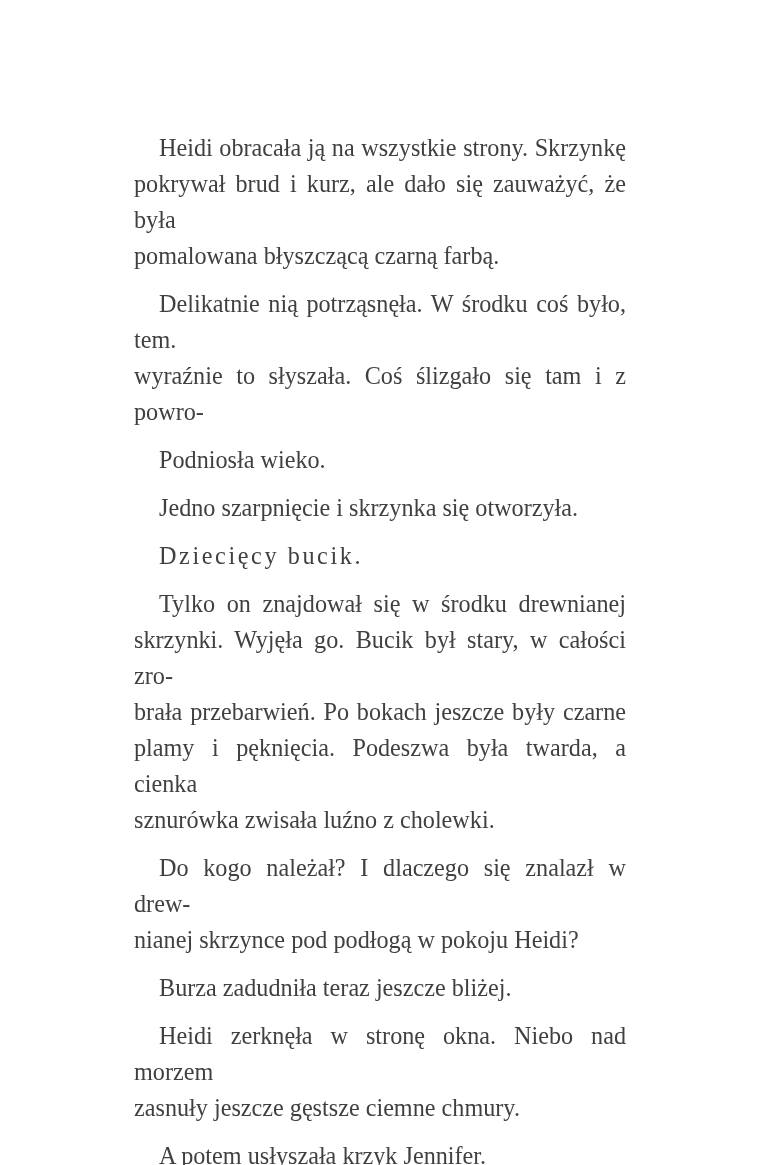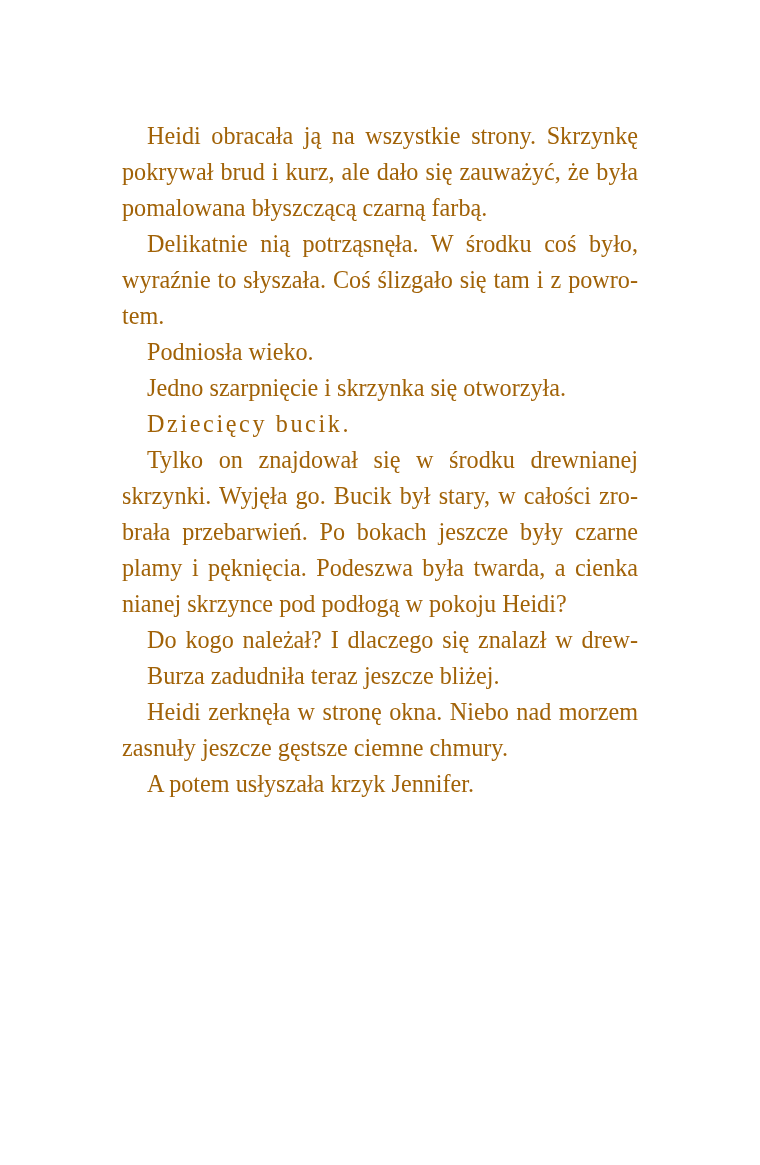--- a/index.html
+++ b/index.html
@@ -19,25 +19,25 @@
   }
 
   .text-block {
     position: absolute;
     left: 122px;
     top: 118px;
     width: 516px;
   }
 
   .para {
-    margin: 0;
+    margin: 12px;
     font-family: "Liberation Serif", "DejaVu Serif", serif;
     font-size: 24.2px;
     line-height: 36px;
-    color: #a16207;
+    color: #404040;
     text-align: justify;
     text-justify: inter-word;
     text-indent: 25px;
     -webkit-font-smoothing: antialiased;
   }
 
   
   .line {
     display: block;
     text-align: justify;
@@ -71,47 +71,48 @@
   <div class="text-block">
 
     <p class="para">
       <span class="line indent">Heidi obracała ją na wszystkie strony. Skrzynkę</span>
       <span class="line">pokrywał brud i kurz, ale dało się zauważyć, że była</span>
       <span class="line last">pomalowana błyszczącą czarną farbą.</span>
     </p>
 
     <p class="para">
       <span class="line indent">Delikatnie nią potrząsnęła. W środku coś było,</span>
+      <span class="line last">tem.</span>
       <span class="line">wyraźnie to słyszała. Coś ślizgało się tam i z powro-</span>
-      <span class="line last">tem.</span>
     </p>
 
     <p class="para">
       <span class="line indent last">Podniosła wieko.</span>
     </p>
 
     <p class="para">
       <span class="line indent last">Jedno szarpnięcie i skrzynka się otworzyła.</span>
     </p>
 
 
     <p class="para">
       <span class="line indent last spaced">Dziecięcy bucik.</span>
     </p>
 
     <p class="para">
       <span class="line indent">Tylko on znajdował się w środku drewnianej</span>
       <span class="line">skrzynki. Wyjęła go. Bucik był stary, w całości zro-</span>
       <span class="line">brała przebarwień. Po bokach jeszcze były czarne</span>
       <span class="line">plamy i pęknięcia. Podeszwa była twarda, a cienka</span>
+      <span class="line last">sznurówka zwisała luźno z cholewki.</span>
     </p>
 
     <p class="para">
+      <span class="line indent">Do kogo należał? I dlaczego się znalazł w drew-</span>
       <span class="line last">nianej skrzynce pod podłogą w pokoju Heidi?</span>
-      <span class="line indent">Do kogo należał? I dlaczego się znalazł w drew-</span>
     </p>
 
     <p class="para">
       <span class="line indent last">Burza zadudniła teraz jeszcze bliżej.</span>
     </p>
 
     <p class="para">
       <span class="line indent">Heidi zerknęła w stronę okna. Niebo nad morzem</span>
       <span class="line last">zasnuły jeszcze gęstsze ciemne chmury.</span>
     </p>

